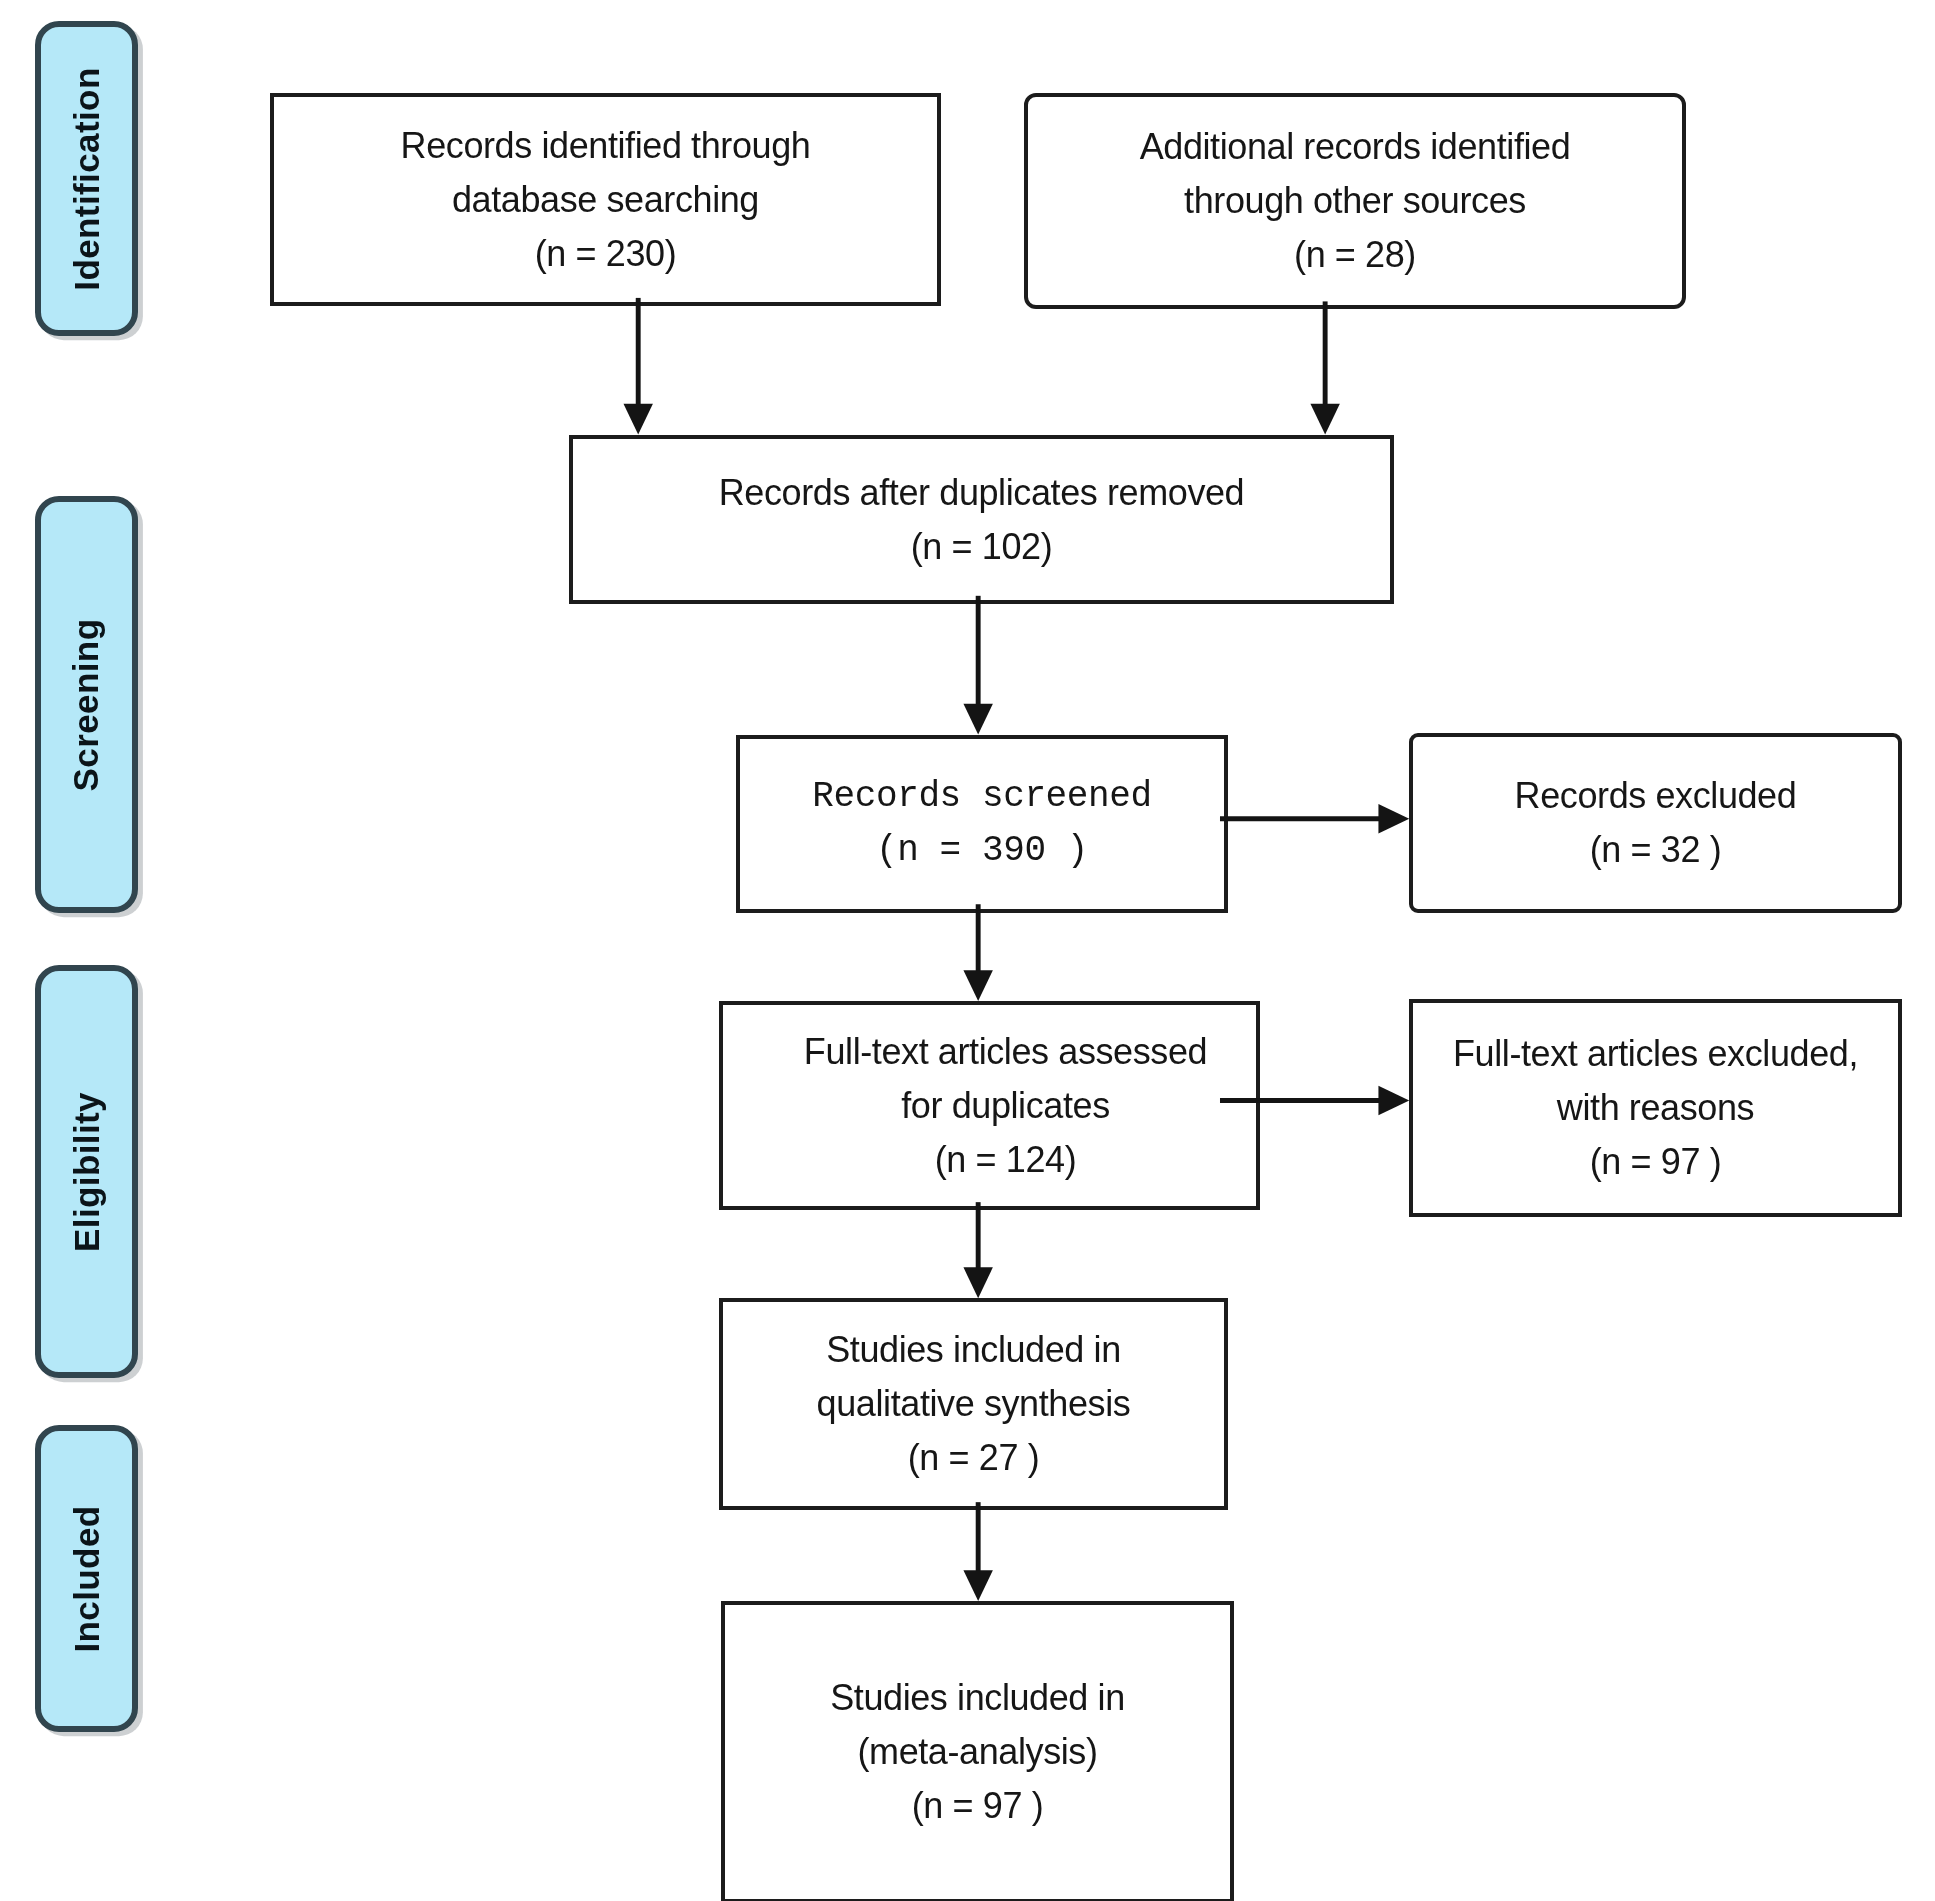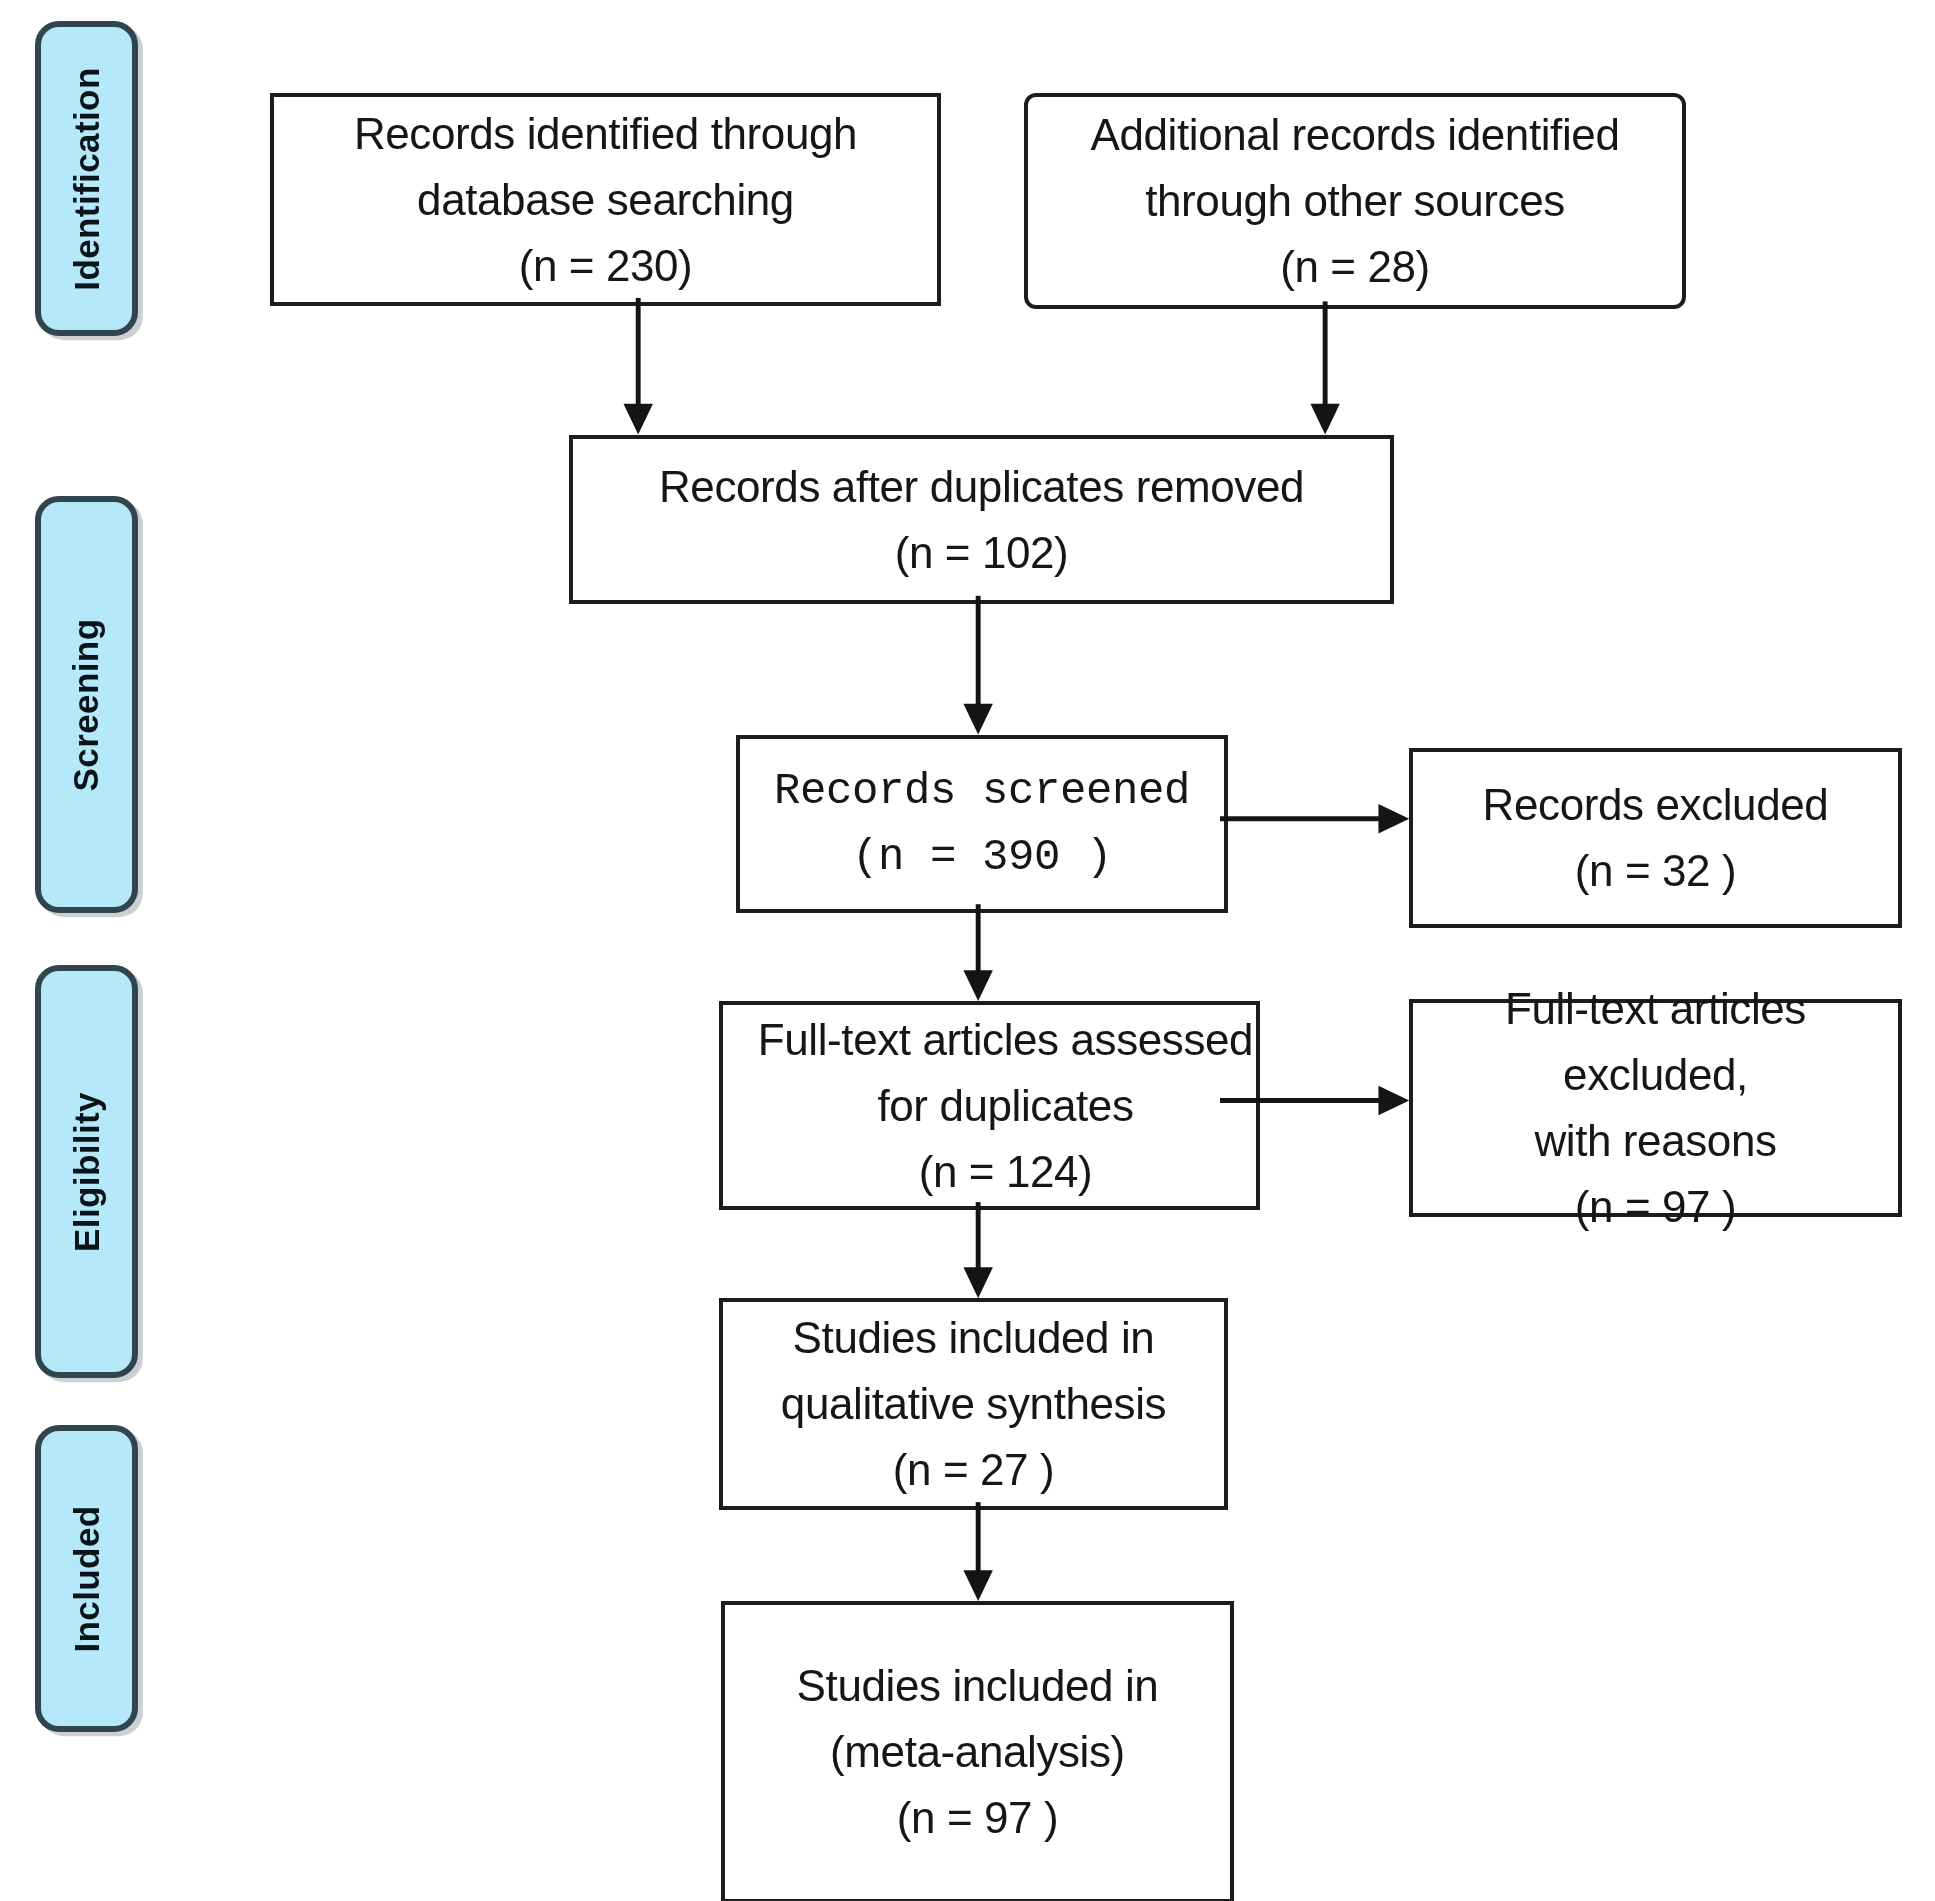--- a/index.html
+++ b/index.html
@@ -41,29 +41,29 @@
   .fbox {
     position: absolute;
     background: #ffffff;
     border: 4.2px solid #1c1c1c;
     display: flex;
     align-items: center;
     justify-content: center;
     text-align: center;
   }
   .fbox .inner {
-    font-size: 44px;
+    font-size: 36px;
     line-height: 1.5;
     letter-spacing: -0.4px;
   }
   #box-identified    { left: 270px;  top: 93px;  width: 663px;  height: 205px; }
   #box-additional    { left: 1024px; top: 93px;  width: 654px;  height: 208px; border-radius: 12px; }
   #box-duplicates    { left: 569px;  top: 435px;  width: 817px; height: 161px; justify-content: center; }
   #box-screened      { left: 736px; top: 735px; width: 484px;  height: 170px; font-family: Liberation Mono, monospace; }
-  #box-excluded      { left: 1409px; top: 748px; width: 485px;  height: 172px; }
+  #box-excluded      { left: 1409px; top: 733px; width: 485px;  height: 172px; border-radius: 9px; }
   #box-fulltext      { left: 719px; top: 1001px; width: 501px;  height: 201px; padding-left: 32px; }
   #box-ft-excluded   { left: 1409px; top: 999px; width: 485px;  height: 210px; }
   #box-qualitative   { left: 719px; top: 1298px; width: 501px;  height: 204px; }
   #box-quantitative  { left: 721px; top: 1601px; width: 505px;  height: 294px; }
 
   
   #arrows {
     position: absolute;
     left: 0; top: 0;
     width: 1936px;

